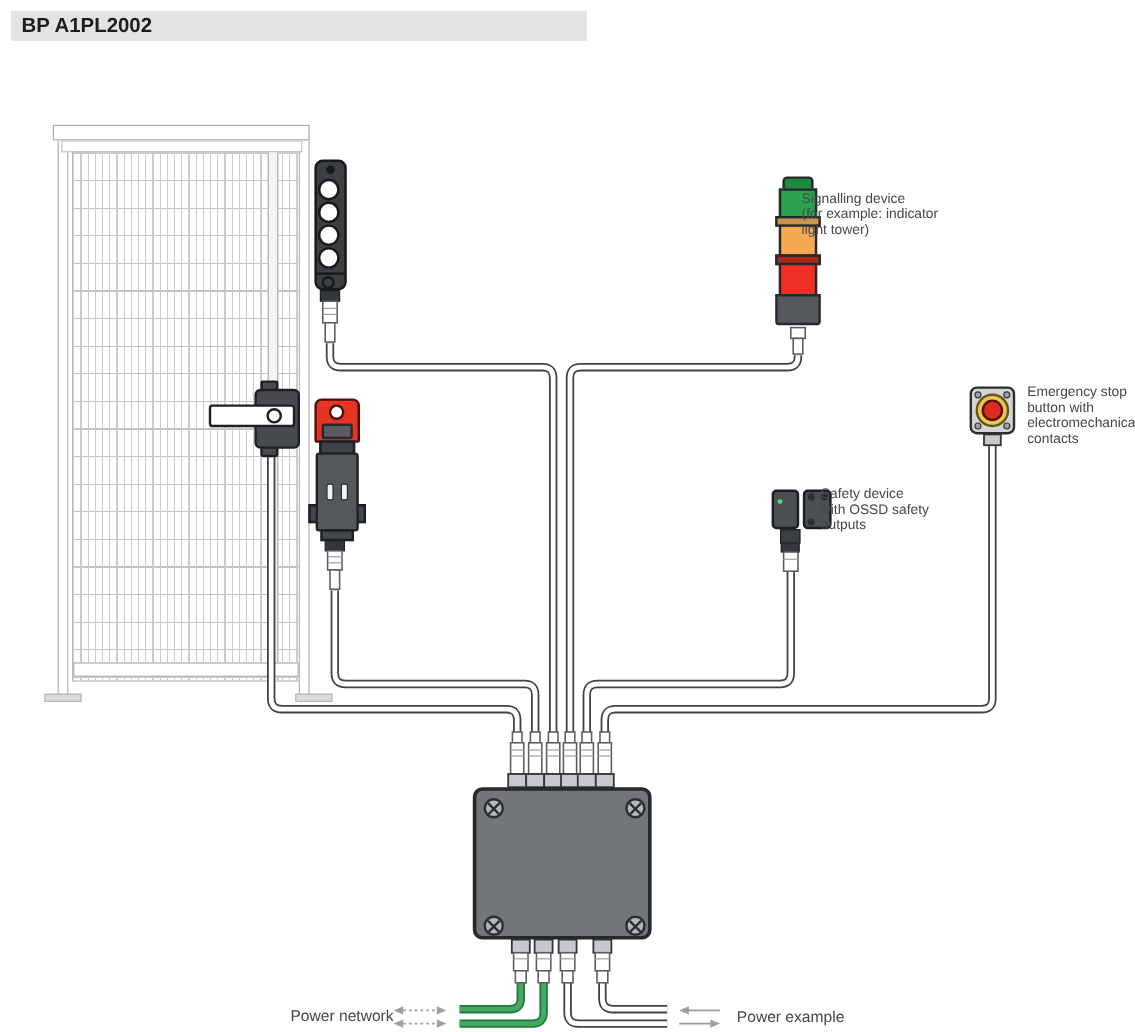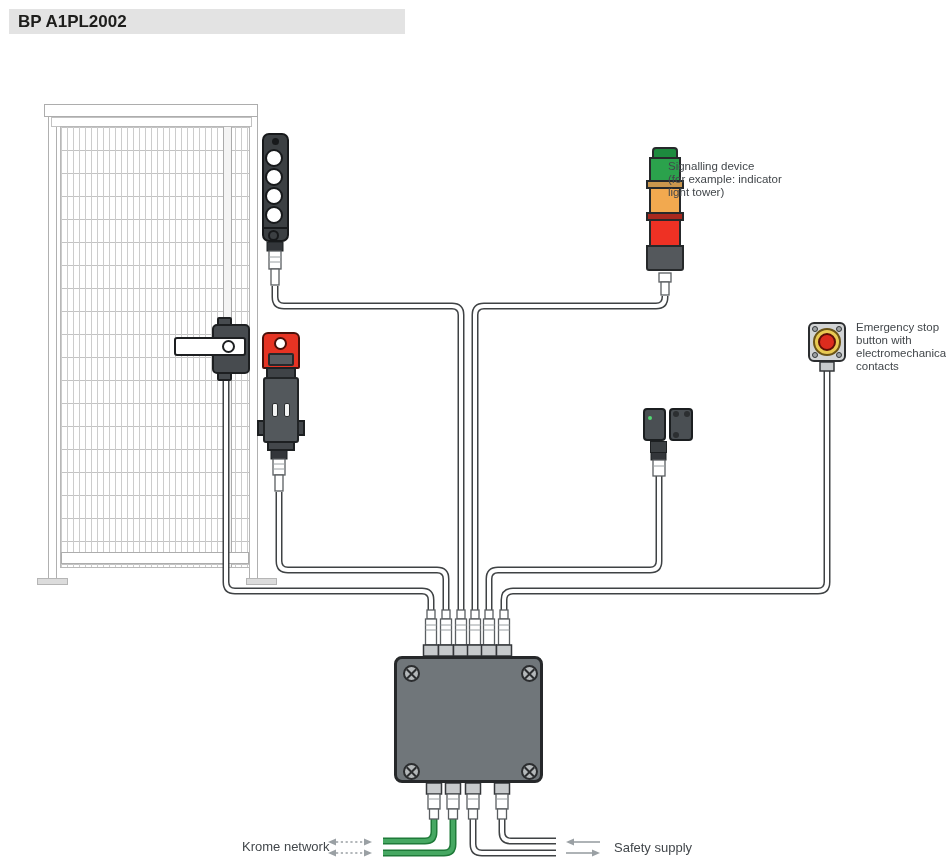--- a/index.html
+++ b/index.html
@@ -1,19 +1,19 @@
 <!DOCTYPE html>
 <html style="--header-bg: #e3e3e3; --text-dark: #1d1d1b; --label-gray: #42474b; --junction-gray: #70767a; --tower-green: #2ba24c; --tower-green-dark: #1d8a3e; --tower-orange: #f2a94f; --tower-ring-tan: #c9964d; --tower-ring-red: #a8281e; --tower-red: #ee3124; --switch-red: #e63323; --estop-yellow: #e8c952; --estop-red: #dd2c1e; --cable-green: #46a862; --cable-green-edge: #1f7a39; --cable-outline: #3f4244; --arrow-gray: #9aa0a4;"><head>
 <meta charset="utf-8">
 <style>
   html,body{margin:0;padding:0;background:#fff;}
   body{width:946px;height:860px;position:relative;font-family:"Liberation Sans",sans-serif;}
   .canvas{position:absolute;left:0;top:0;width:946px;height:860px;overflow:hidden;background:#fff;}
   
-  .header-bar{position:absolute;left:9px;top:9px;width:396px;height:25px;background:var(--header-bg,#e3e3e3);}
+  .header-bar{position:absolute;left:9px;top:9px;width:480px;height:25px;background:var(--header-bg,#e3e3e3);}
   .header-bar span{display:block;padding-left:9px;line-height:25px;font-size:17px;font-weight:bold;color:var(--text-dark,#1d1d1b);}
   .subtitle{position:absolute;left:17px;top:44px;width:908px;margin:0;font-size:14px;font-weight:bold;line-height:20px;color:var(--text-dark,#1d1d1b);}
   
   .a{position:absolute;box-sizing:border-box;}
   
   .post{background:#fff;border:1px solid #b0b0b0;}
   .rail{background:#fff;border:1px solid #adadad;}
   .foot{background:#dcdcdc;border:1px solid #b5b5b5;}
   .mesh{border:1px solid #b8b8b8;background-color:#fff;background-image:
     repeating-linear-gradient(90deg,#cccccc 0,#cccccc 1px,transparent 1px,transparent 6px),
@@ -291,16 +291,19 @@
     <div class="jb-screw" style="left:124px;top:104px"></div>
   </div>
 
   <div class="lbl" style="left:668px;top:160px;width:158px">Signalling device
 (for example: indicator
 light tower)</div>
   <div class="lbl" style="left:856px;top:321px;width:88px">Emergency stop
 button with
 electromechanical
 contacts</div>
-  <div class="lbl lbl-left" style="left:242px;top:840px">Krome network</div>
-  <div class="lbl lbl-left" style="left:614px;top:841px">Safety supply</div>
+  <div class="lbl" style="left:684px;top:406px;width:120px">Safety device
+with OSSD safety
+outputs</div>
+  <div class="lbl lbl-left" style="left:242px;top:840px">Power network</div>
+  <div class="lbl lbl-left" style="left:614px;top:841px">Power example</div>
 
 </div>
 
 </body></html>

